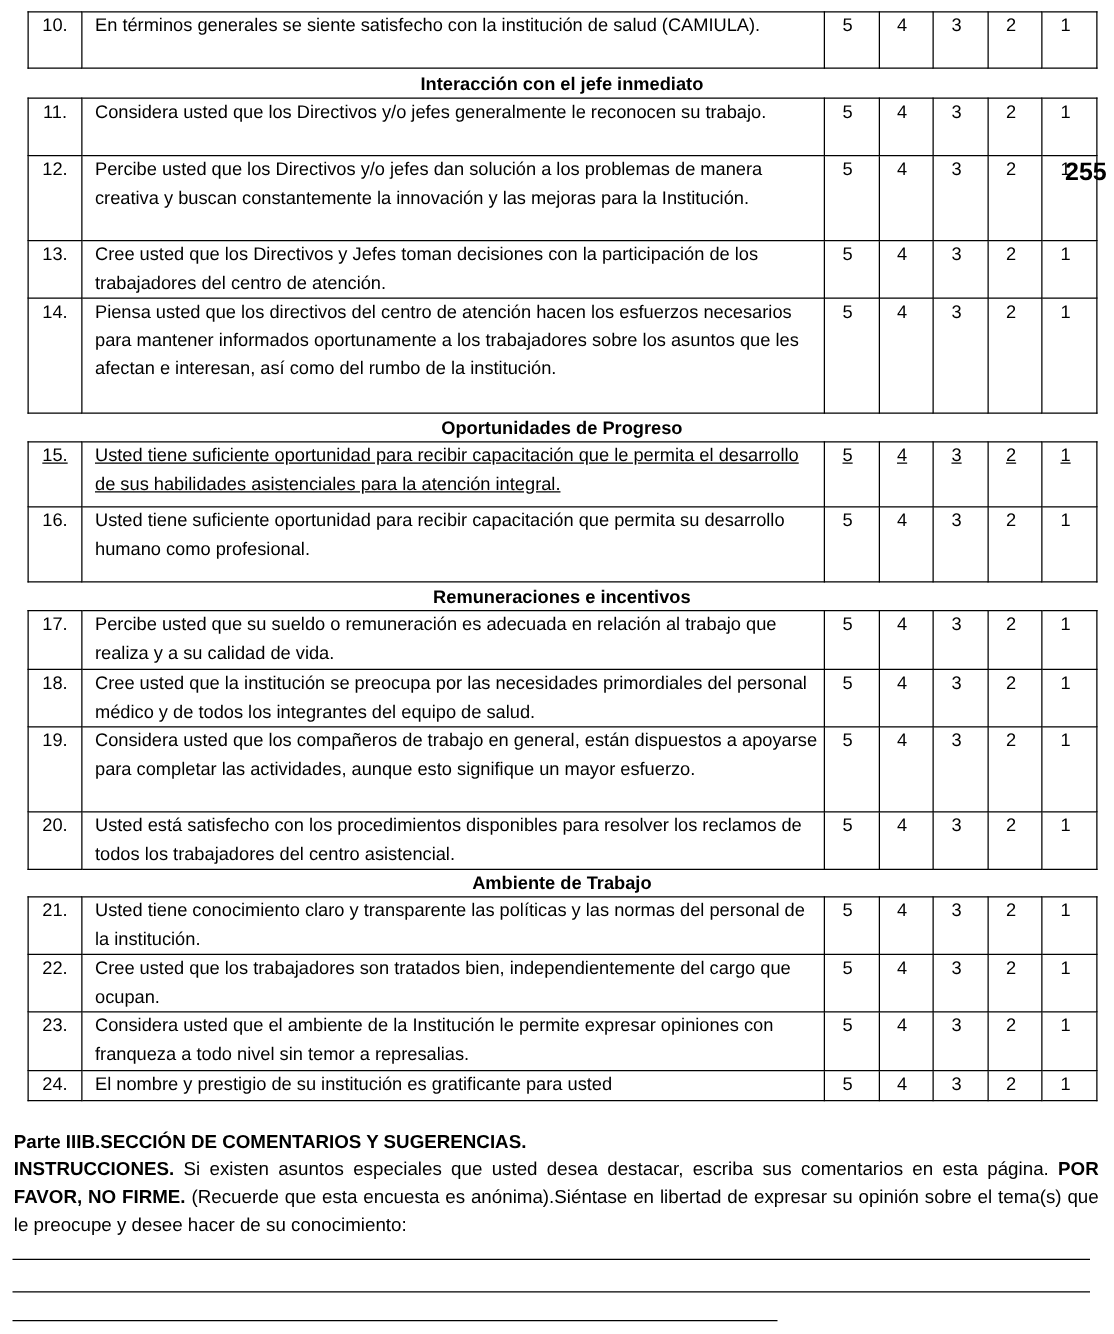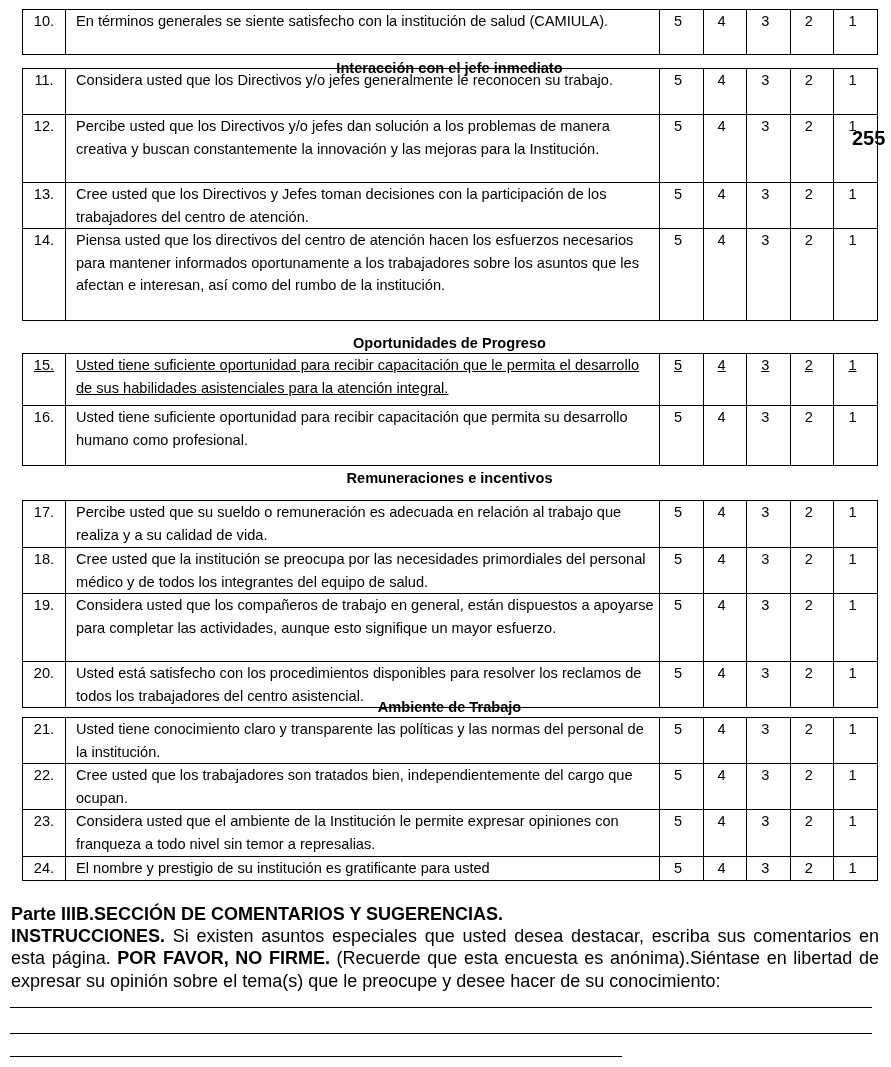--- a/index.html
+++ b/index.html
@@ -23,21 +23,21 @@
   .tbl col.c-o { width: 43.6px; }
   .sec {
     position: absolute; left: 22px; width: 855px; text-align: center;
     font-weight: bold; font-size: 14.6px; line-height: 20px;
   }
   .pagenum {
     position: absolute; left: 852px; top: 127px; font-weight: bold; font-size: 20px;
   }
   .foot {
     position: absolute; left: 11px; width: 868px; top: 903px;
-    font-size: 18px; line-height: 22.2px; text-align: justify;
+    font-size: 15px; line-height: 22.2px; text-align: justify;
     font-family: "Liberation Sans Narrow", "Liberation Sans", sans-serif;
   }
   .foot b { font-weight: bold; }
   .line {
     position: absolute; left: 10px; height: 0; border-top: 1px solid #000;
   }
 </style>
 </head>
 <body>
 
@@ -59,21 +59,21 @@
     <td class="opt">4</td>
     <td class="opt">3</td>
     <td class="opt">2</td>
     <td class="opt">1</td>
   </tr>
 </tbody>
   </table>
 
 <div class="sec" style="top:58px;text-align:center;">Interacción con el jefe inmediato</div>
 
-<table class="tbl" style="top:68px;">
+<table class="tbl" style="top:78px;">
   <colgroup>
       <col class="c-num">
       <col class="c-q">
       <col class="c-o">
       <col class="c-o">
       <col class="c-o">
       <col class="c-o">
       <col class="c-o">
     </colgroup>
   <tbody>
@@ -147,21 +147,21 @@
     <td class="opt">4</td>
     <td class="opt">3</td>
     <td class="opt">2</td>
     <td class="opt">1</td>
   </tr>
 </tbody>
   </table>
 
 <div class="sec" style="top:468px;">Remuneraciones e incentivos</div>
 
-<table class="tbl" style="top:500px;padding-left:22px;">
+<table class="tbl" style="top:488px;padding-left:22px;">
   <colgroup>
       <col class="c-num">
       <col class="c-q">
       <col class="c-o">
       <col class="c-o">
       <col class="c-o">
       <col class="c-o">
       <col class="c-o">
     </colgroup>
   <tbody>

